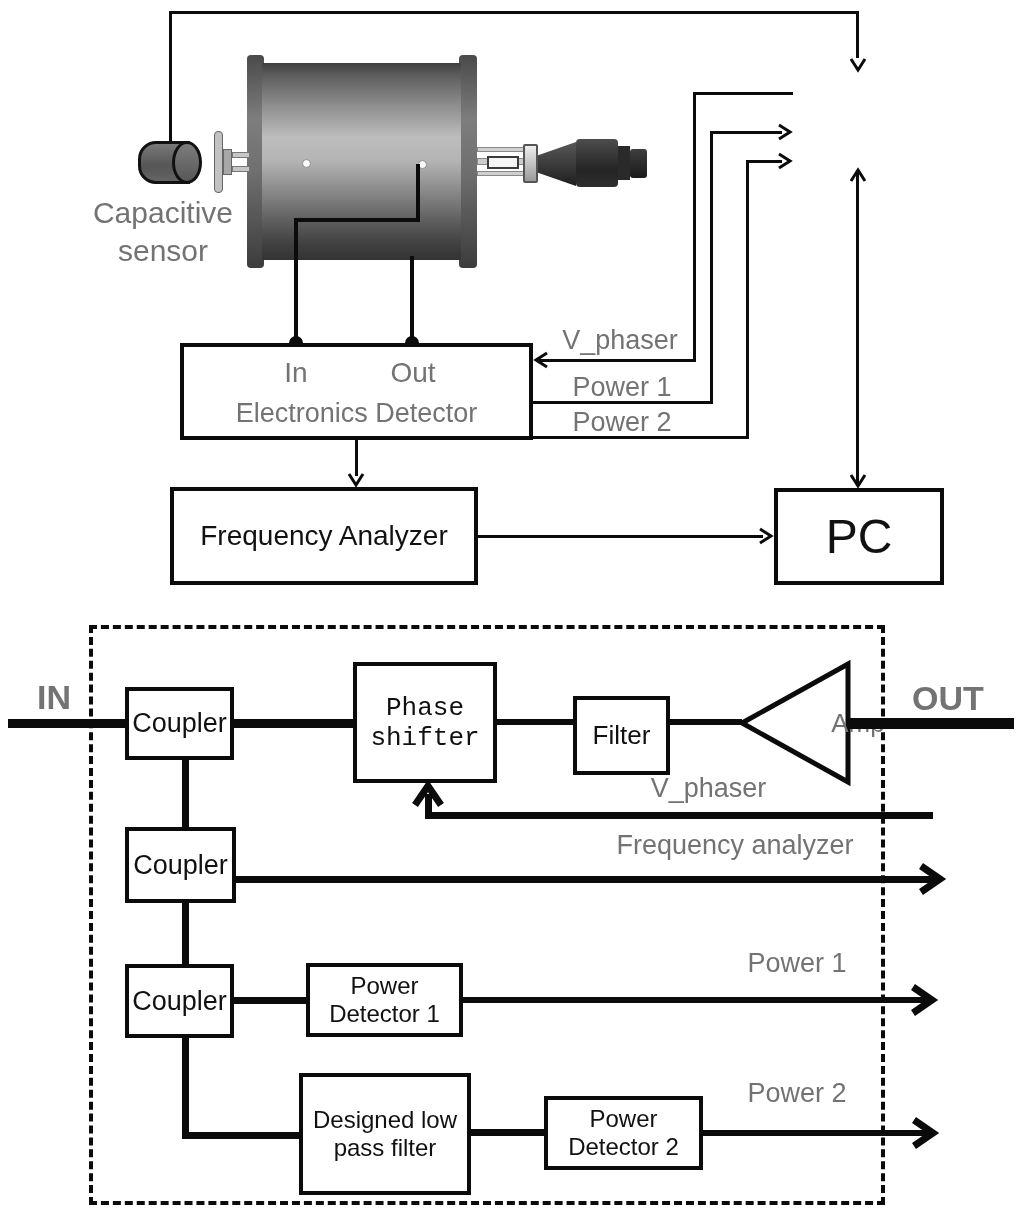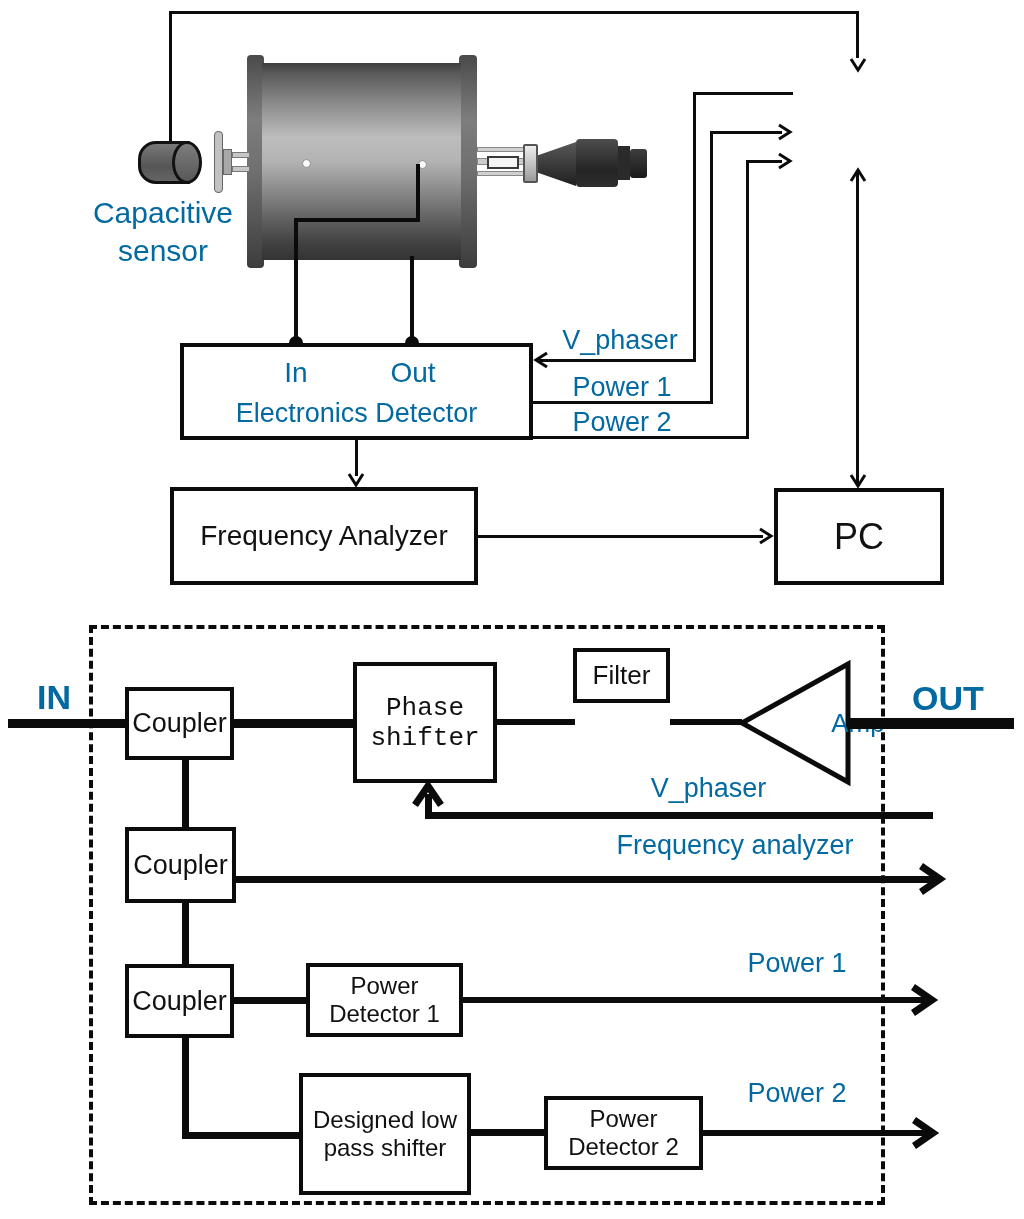--- a/index.html
+++ b/index.html
@@ -2,21 +2,21 @@
 <html><head>
 <meta charset="utf-8">
 <style>
   html,body{margin:0;padding:0;background:#fff;}
   #figure{position:relative;width:1024px;height:1219px;background:#ffffff;overflow:hidden;
           font-family:"Liberation Sans", sans-serif;color:#111;}
   .abs{position:absolute;box-sizing:border-box;}
   .ln{position:absolute;background:#0b0b0b;}
   .box{position:absolute;box-sizing:border-box;border:4px solid #0b0b0b;background:#fff;
        display:flex;align-items:center;justify-content:center;text-align:center;}
-  .lbl{position:absolute;white-space:pre-line;text-align:center;color:#0369a1;line-height:1.22;}
+  .lbl{position:absolute;white-space:pre-line;text-align:center;color:#737373;line-height:1.22;}
   .dot{position:absolute;width:14px;height:14px;border-radius:50%;background:#0b0b0b;}
   .wdot{position:absolute;width:7px;height:7px;border-radius:50%;background:#fdfdfd;border:1px solid #8a8a8a;}
   .dashed{position:absolute;box-sizing:border-box;border:4px dashed #0b0b0b;}
   svg.ah{position:absolute;overflow:visible;}
   svg.ah polyline{fill:none;stroke:#0b0b0b;}
   svg.ah.sm polyline{stroke-width:3px;}
   svg.ah.lg polyline{stroke-width:7px;}
   .f27{font-size:27px;}
   .f28{font-size:28px;}
   .f26{font-size:26px;}
@@ -104,21 +104,21 @@
 
   <div class="box f28" style="left:170px;top:487px;width:308px;height:98px;">
     <span>Frequency Analyzer</span>
   </div>
 
   <div class="ln" style="left:478px;top:535px;width:285px;height:3px;"></div>
   <svg class="ah sm" style="left:755px;top:526px;" width="20" height="20" viewBox="0 0 20 20">
       <polyline points="5,3 16,10 5,17"></polyline>
     </svg>
 
-  <div class="box" style="left:774px;top:488px;width:170px;height:97px;font-size:36px;">
+  <div class="box" style="left:774px;top:488px;width:170px;height:97px;font-size:48px;">
     <span>PC</span>
   </div>
 
   <div class="ln" style="left:856px;top:173px;width:3px;height:310px;"></div>
   <svg class="ah sm" style="left:848px;top:166px;" width="20" height="20" viewBox="0 0 20 20">
       <polyline points="3,15 10,4 17,15"></polyline>
     </svg>
   <svg class="ah sm" style="left:848px;top:470px;" width="20" height="20" viewBox="0 0 20 20">
       <polyline points="3,5 10,16 17,5"></polyline>
     </svg>
@@ -132,21 +132,21 @@
     <span>Coupler</span>
   </div>
   <div class="ln" style="left:234px;top:719px;width:121px;height:9px;"></div>
 
   <div class="box f26" style="left:353px;top:662px;width:144px;height:121px;font-family:Liberation Mono, monospace;">
     <span style="white-space:pre-line;">Phase
 shifter</span>
   </div>
   <div class="ln" style="left:497px;top:719px;width:78px;height:6px;"></div>
 
-  <div class="box f26" style="left:573px;top:648px;width:97px;height:55px;">
+  <div class="box f26" style="left:573px;top:696px;width:97px;height:79px;">
     <span>Filter</span>
   </div>
   <div class="ln" style="left:670px;top:719px;width:72px;height:6px;"></div>
 
   <svg class="abs" style="left:736px;top:658px;" width="118" height="130" viewBox="0 0 118 130">
     <polygon points="6,65 112,6 112,124" fill="#ffffff" stroke="#0b0b0b" stroke-width="5"></polygon>
   </svg>
   <div class="lbl f26" style="left:829px;top:708px;width:58px;text-align:center;">Amp</div>
 
   <div class="ln" style="left:848px;top:718px;width:166px;height:11px;"></div>
@@ -184,21 +184,21 @@
   <svg class="ah lg" style="left:904px;top:982px;" width="36" height="36" viewBox="0 0 36 36">
       <polyline points="9,5 28,18 9,31"></polyline>
     </svg>
   <div class="lbl f27" style="left:722px;top:947px;width:150px;">Power 1</div>
 
   <div class="ln" style="left:182px;top:1036px;width:7px;height:103px;"></div>
   <div class="ln" style="left:182px;top:1132px;width:120px;height:7px;"></div>
 
   <div class="box f24" style="left:299px;top:1073px;width:172px;height:122px;">
     <span style="white-space:pre-line;">Designed low
-pass shifter</span>
+pass filter</span>
   </div>
   <div class="ln" style="left:471px;top:1129px;width:76px;height:7px;"></div>
   <div class="box f24" style="left:544px;top:1096px;width:159px;height:74px;">
     <span style="white-space:pre-line;">Power
 Detector 2</span>
   </div>
   <div class="ln" style="left:703px;top:1130px;width:226px;height:6px;"></div>
   <svg class="ah lg" style="left:905px;top:1115px;" width="36" height="36" viewBox="0 0 36 36">
       <polyline points="9,5 28,18 9,31"></polyline>
     </svg>

